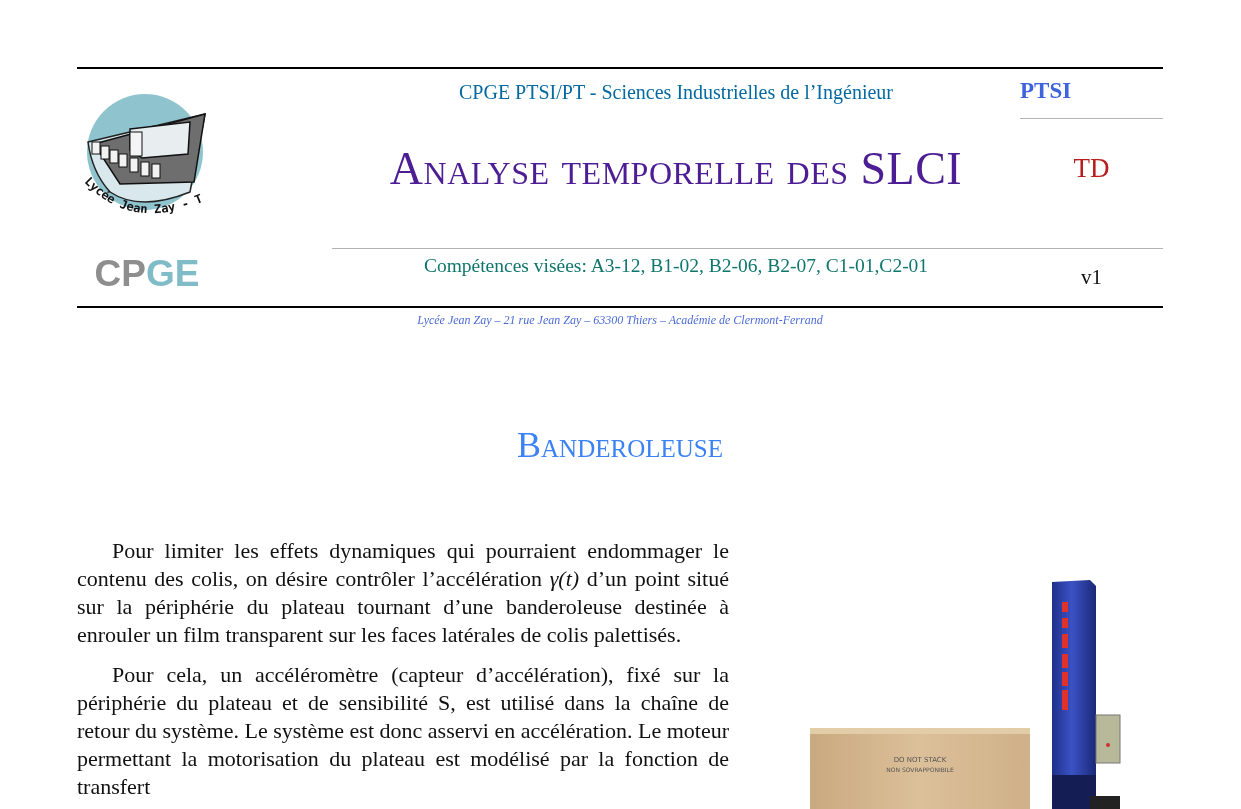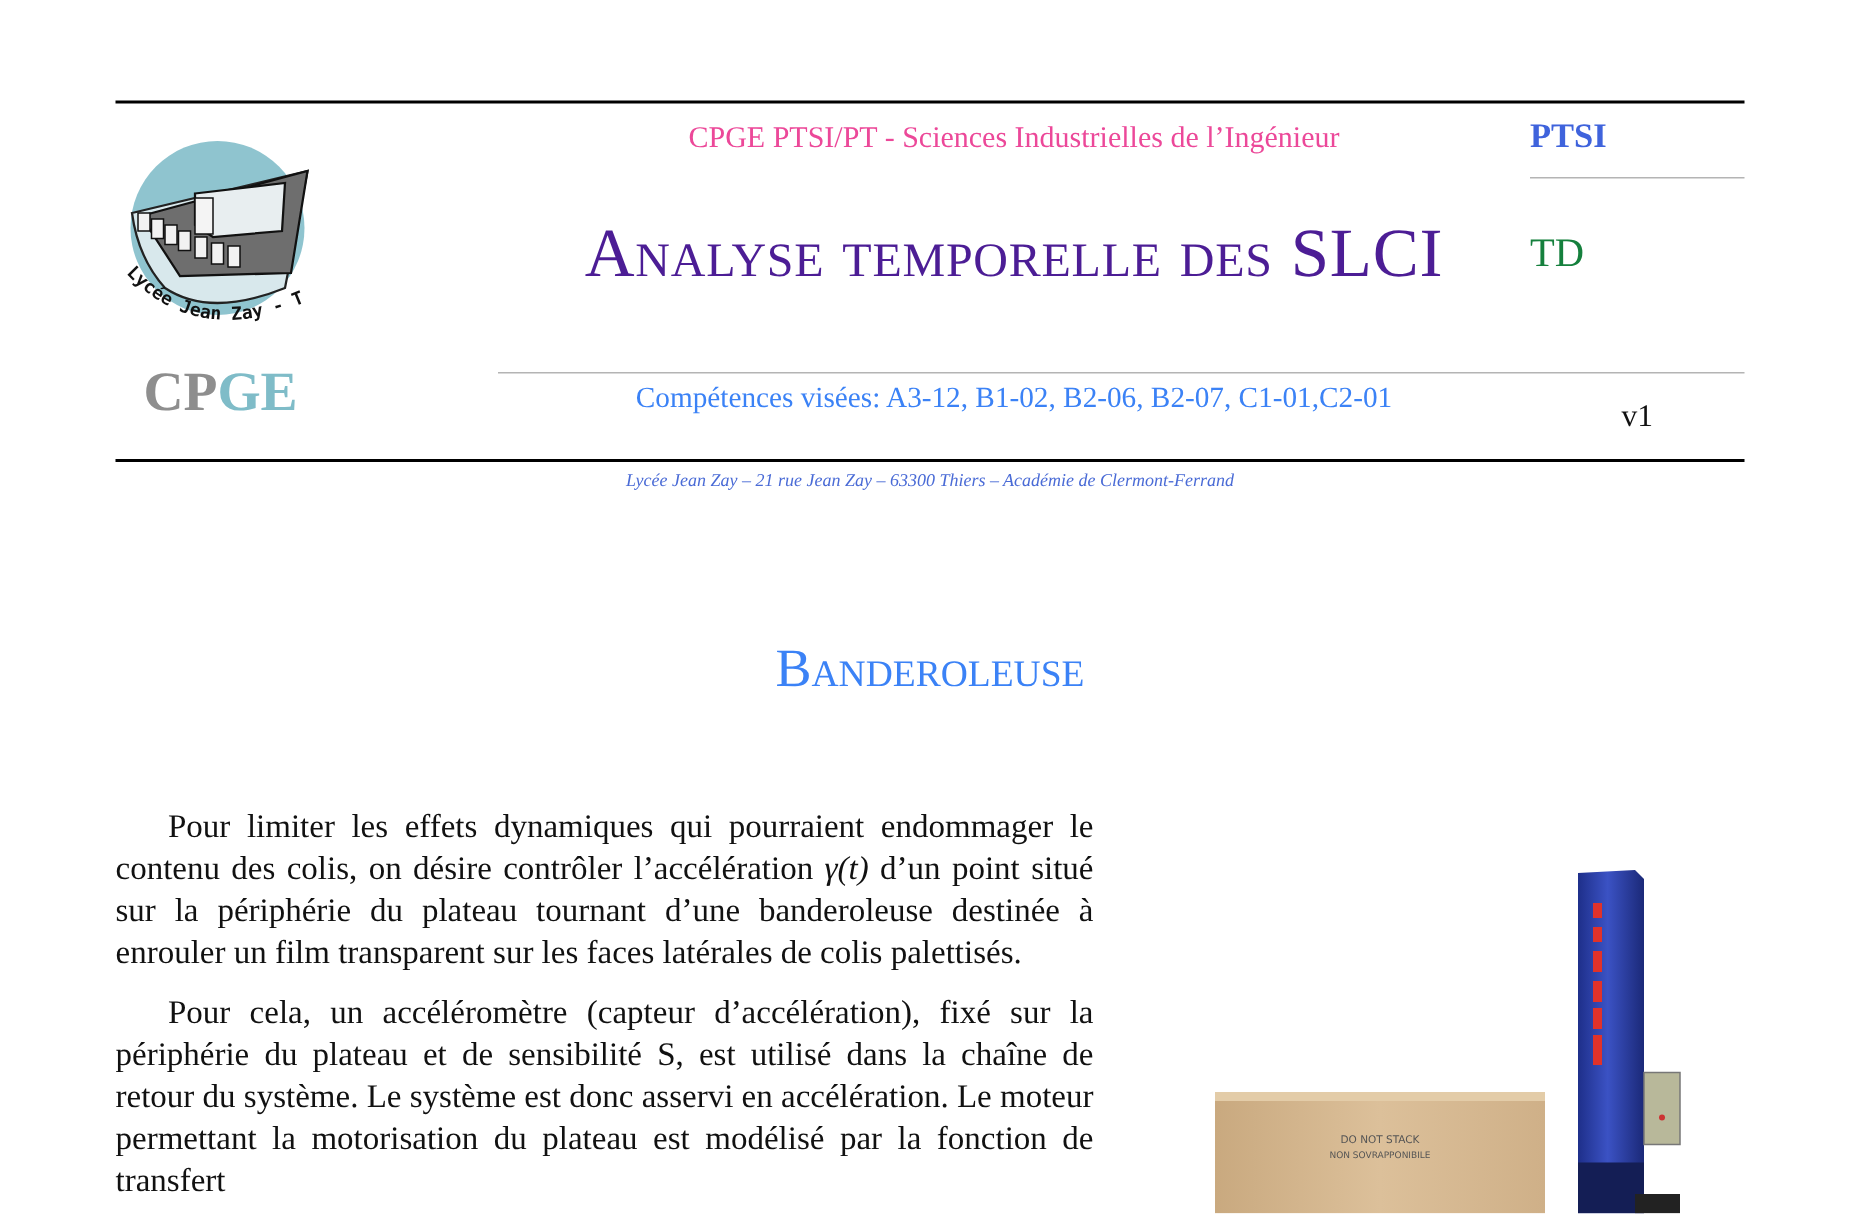--- a/index.html
+++ b/index.html
@@ -6,46 +6,46 @@
     body {
       width: 1241px; height: 809px; overflow: hidden; position: relative;
       font-family: "DejaVu Serif", "Liberation Serif", serif; color: #111;
     }
     .abs { position: absolute; }
     .rule-thick { position: absolute; height: 2px; background: #000; }
     .rule-thin { position: absolute; height: 1px; background: #b4b4b4; }
 
     .logo { left: 80px; top: 92px; width: 135px; height: 135px; }
     .cpge-text {
-      left: 77px; top: 240px; width: 140px; text-align: center;
-      font-family: Liberation Serif, serif; font-weight: bold; font-size: 37px; letter-spacing: 0px;
+      left: 77px; top: 253px; width: 140px; text-align: center;
+      font-family: Liberation Sans, sans-serif; font-weight: bold; font-size: 37px; letter-spacing: 0px;
     }
     .cpge-text .cp { color: #8e8e8e; }
     .cpge-text .ge { color: #7fbcc8; }
 
     .subject {
       left: 332px; top: 81px; width: 688px; text-align: center;
-      font-family: "Liberation Serif", serif; font-size: 20px; color: #ec4899;
+      font-family: "Liberation Serif", serif; font-size: 20px; color: #0369a1;
     }
     .main-title {
       left: 332px; top: 142px; width: 688px; text-align: center;
       font-family: "Liberation Serif", serif; font-size: 46px; font-variant: small-caps; color: #4c1d95;
       letter-spacing: 0.5px;
     }
     .level {
       left: 1020px; top: 78px; width: 143px; text-align: left;
       font-family: "Liberation Serif", serif; font-weight: bold; font-size: 23px; color: #3f63dc;
     }
     .doc-type {
-      left: 1020px; top: 153px; width: 143px; text-align: left;
-      font-family: "Liberation Serif", serif; font-size: 27px; color: #15803d;
+      left: 1020px; top: 153px; width: 143px; text-align: center;
+      font-family: "Liberation Serif", serif; font-size: 27px; color: #b91c1c;
     }
     .competences {
       left: 332px; top: 253px; width: 688px; text-align: center;
-      font-family: "Liberation Serif", serif; font-size: 19.5px; line-height: 25px; color: #3b82f6;
+      font-family: "Liberation Serif", serif; font-size: 19.5px; line-height: 25px; color: #0f766e;
     }
     .version {
       left: 1020px; top: 265px; width: 143px; text-align: center;
       font-family: "Liberation Serif", serif; font-size: 21px; color: #111;
     }
     .address {
       left: 77px; top: 313px; width: 1086px; text-align: center;
       font-family: "Liberation Serif", serif; font-style: italic; font-size: 12px; color: #4a6bd6;
     }
     .section-title {

